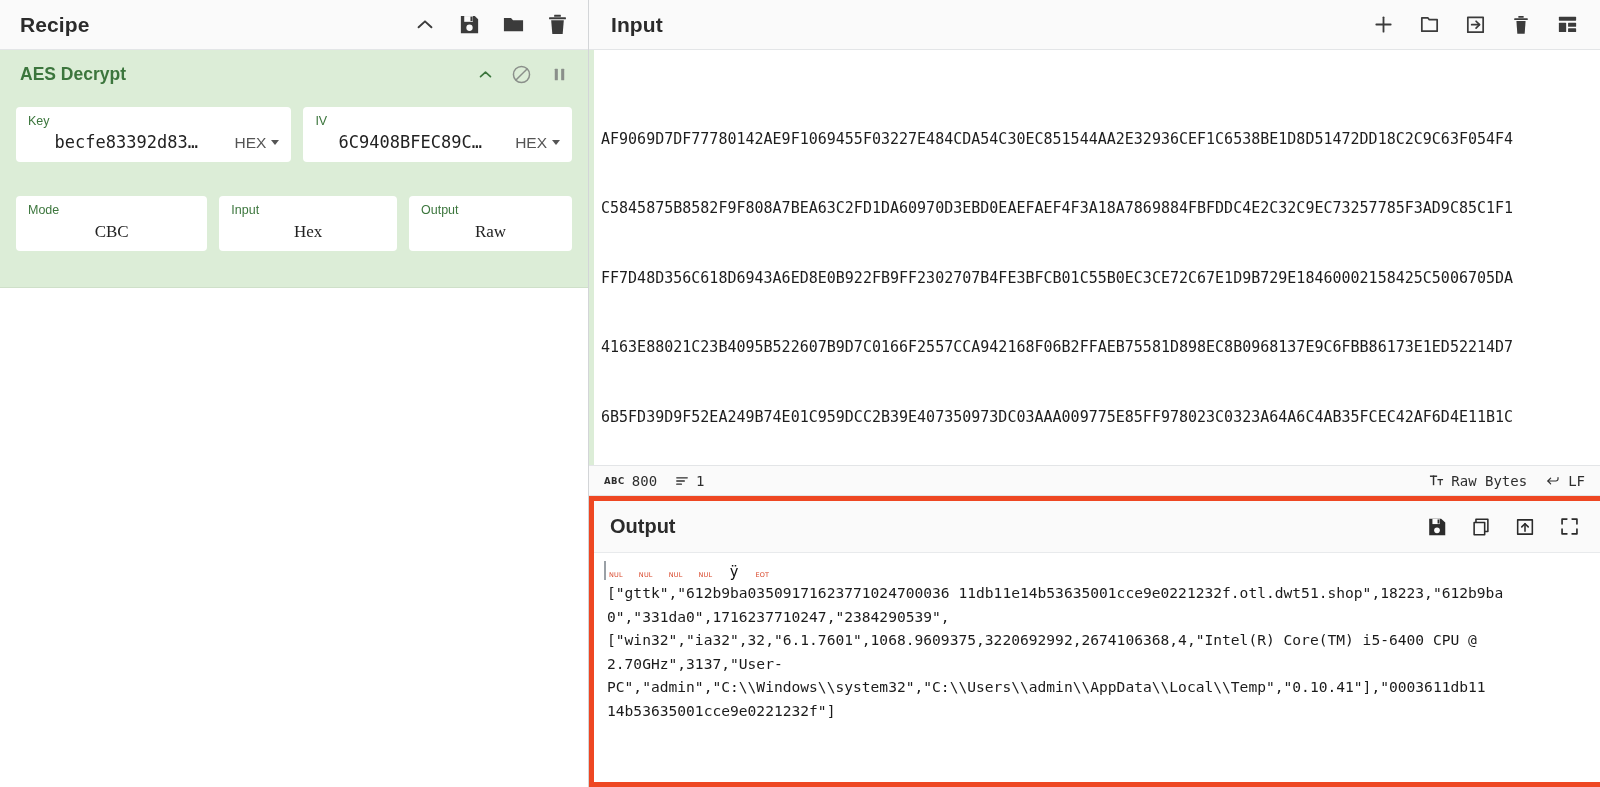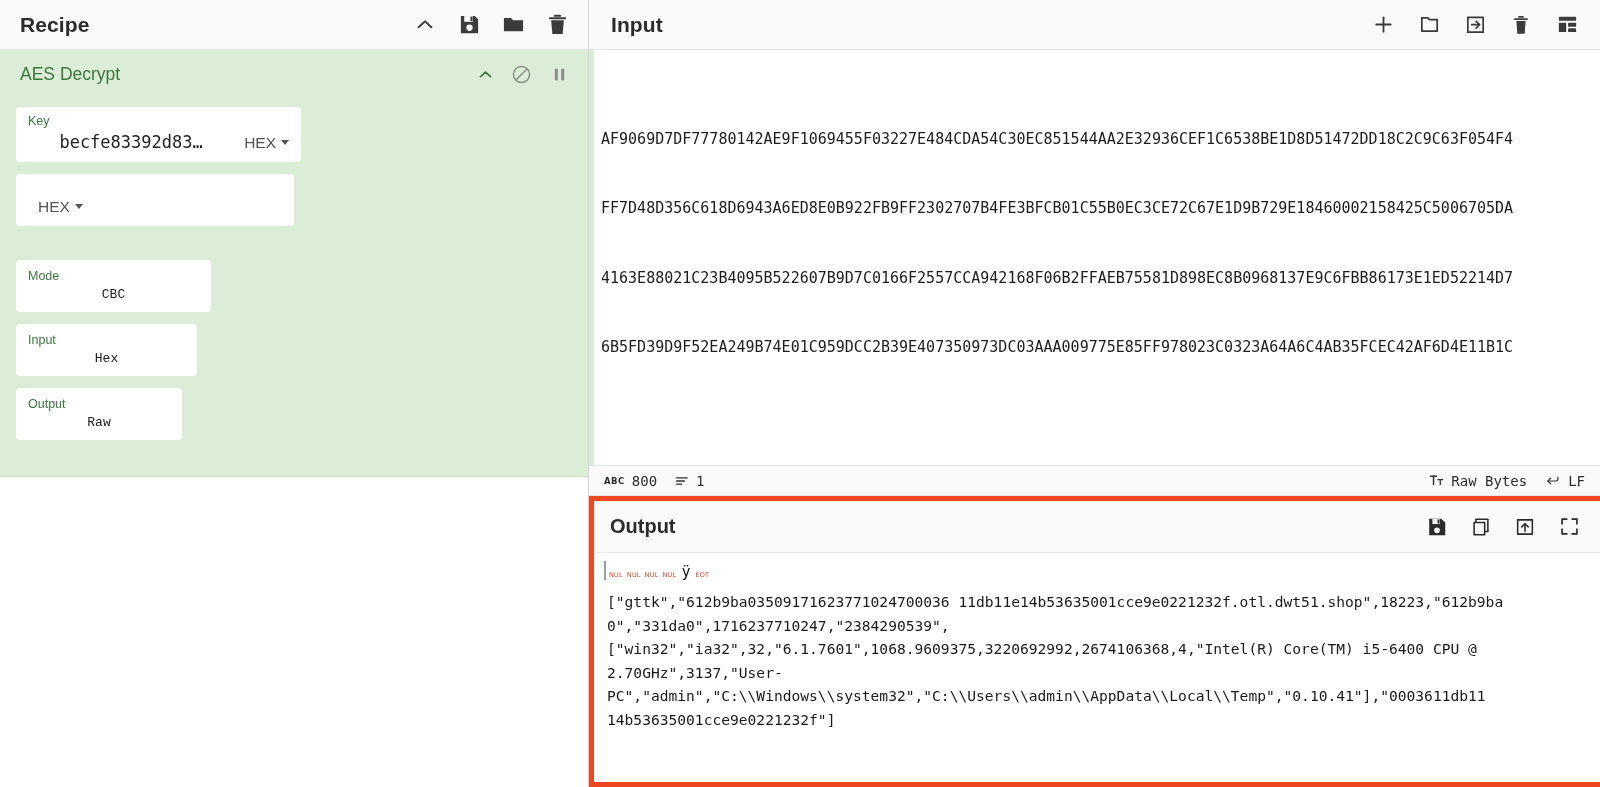--- a/index.html
+++ b/index.html
@@ -65,37 +65,36 @@
     padding: 0 0 14px 0;
     border-bottom: 1px solid #cfe0c9;
   }
   .op-header {
     display: flex;
     align-items: center;
     padding: 14px 18px 10px 20px;
   }
   .op-title {
     font-size: 17.5px;
-    font-weight: normal;
+    font-weight: bold;
     color: #3c763d;
   }
   .op-icons {
     margin-left: auto;
     display: flex;
     align-items: center;
     gap: 17px;
   }
   .op-ic { cursor: pointer; display:flex; align-items:center; justify-content:center; }
 
   .op-row {
     display: flex;
     gap: 12px;
     padding: 12px 16px;
     margin-bottom: 10px;
-    flex-direction: column;
   }
   .field {
     background: #fff;
     border-radius: 4px;
     padding: 7px 12px 9px 12px;
     display: flex;
     align-items: flex-end;
     position: relative;
     min-height: 52px;
   }
@@ -109,21 +108,21 @@
   .field-value {
     font-size: 17px;
     color: #222;
     font-family: "DejaVu Sans Mono", monospace;
     white-space: nowrap;
     overflow: hidden;
     text-overflow: ellipsis;
     line-height: 1.25;
     text-align: center;
   }
-  .field-value.plain { font-family: Liberation Mono, monospace; font-size: 13px; }
+  .field-value.plain { font-family: Liberation Serif, serif; font-size: 17px; }
   .field-suffix {
     font-size: 15.5px;
     color: #555;
     display: flex;
     align-items: center;
     gap: 5px;
     padding-left: 10px;
     padding-bottom: 1px;
     white-space: nowrap;
     cursor: pointer;
@@ -232,25 +231,25 @@
   }
   .output-body {
     flex: 1;
     padding: 8px 0 0 10px;
     overflow: hidden;
     position: relative;
   }
   .ctrl-line {
     display: flex;
     align-items: flex-end;
-    gap: 4px;
+    gap: 16px;
     height: 19px;
     padding-left: 3px;
     border-left: 2px solid #9aa0a6;
-    margin-bottom: 10px;
+    margin-bottom: 1px;
   }
   .ctrl {
     font-family: "DejaVu Sans", sans-serif;
     font-size: 6.5px;
     color: #d9472a;
     letter-spacing: .2px;
     line-height: 1;
     padding-bottom: 2px;
   }
   .ctrl-y {
@@ -343,20 +342,24 @@
             <div class="field-main">
               <div class="field-label">Key</div>
               <div class="field-value">becfe83392d83…</div>
             </div>
             <div class="field-suffix">
               <span>HEX</span>
               <span class="caret-dn"></span>
             </div>
           </div>
           <div class="field f-iv">
+            <div class="field-main">
+              <div class="field-label">IV</div>
+              <div class="field-value">6C9408BFEC89C…</div>
+            </div>
             <div class="field-suffix">
               <span>HEX</span>
               <span class="caret-dn"></span>
             </div>
           </div>
         </div>
 
         <div class="op-row">
           <div class="field f-mode">
             <div class="field-main">
@@ -419,20 +422,21 @@
                 <rect x="12.6" y="10.3" width="8.4" height="4" rx=".6"></rect>
                 <rect x="12.6" y="16" width="8.4" height="3.9" rx=".6"></rect>
               </svg>
           </div>
         </div>
       </div>
 
       <div class="input-text">
         <div class="gutter-edge"></div>
         <div class="ln">AF9069D7DF77780142AE9F1069455F03227E484CDA54C30EC851544AA2E32936CEF1C6538BE1D8D51472DD18C2C9C63F054F4</div>
+        <div class="ln">C5845875B8582F9F808A7BEA63C2FD1DA60970D3EBD0EAEFAEF4F3A18A7869884FBFDDC4E2C32C9EC73257785F3AD9C85C1F1</div>
         <div class="ln">FF7D48D356C618D6943A6ED8E0B922FB9FF2302707B4FE3BFCB01C55B0EC3CE72C67E1D9B729E18460002158425C5006705DA</div>
         <div class="ln">4163E88021C23B4095B522607B9D7C0166F2557CCA942168F06B2FFAEB75581D898EC8B0968137E9C6FBB86173E1ED52214D7</div>
         <div class="ln">6B5FD39D9F52EA249B74E01C959DCC2B39E407350973DC03AAA009775E85FF978023C0323A64A6C4AB35FCEC42AF6D4E11B1C</div>
         
         
         
       </div>
 
       <div class="statusbar">
         <div class="sb-group">

